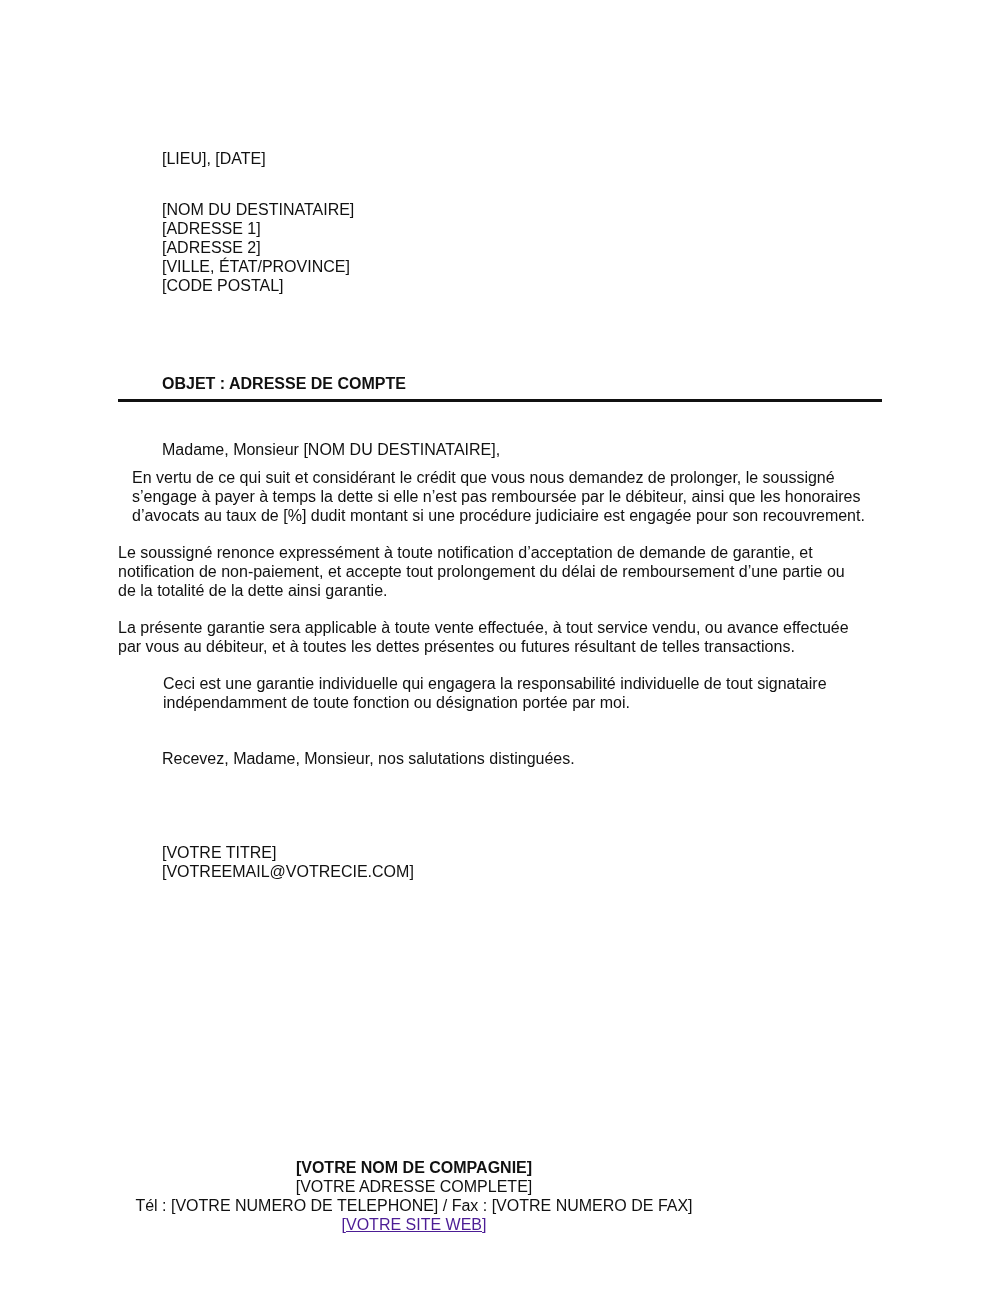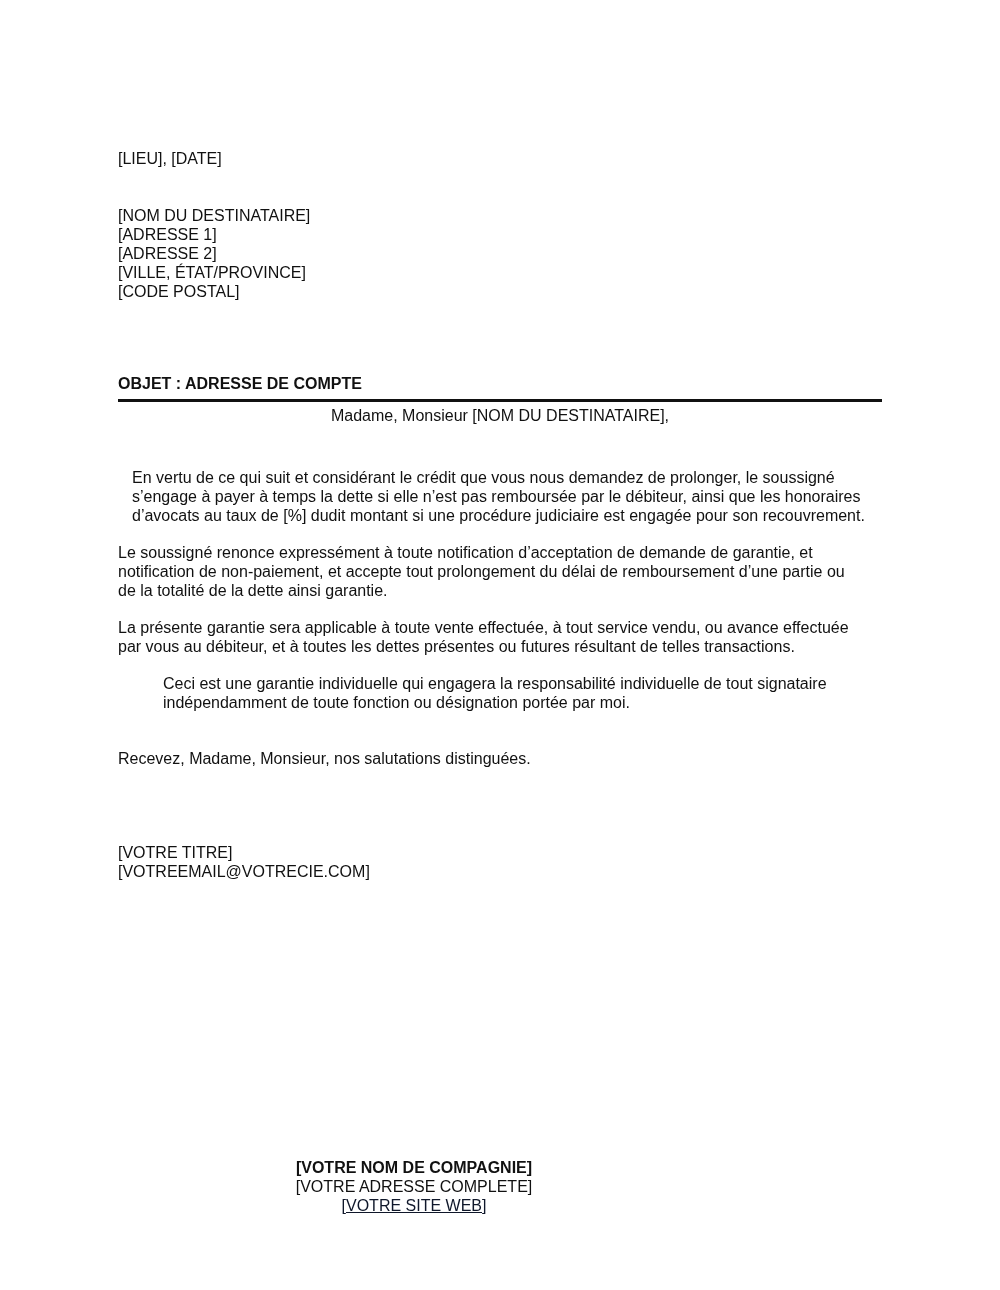--- a/index.html
+++ b/index.html
@@ -22,57 +22,57 @@
       top: 0;
       width: 1000px;
       height: 1290px;
     }
     .block {
       position: absolute;
       left: 118px;
       width: 764px;
       line-height: 19px;
     }
-    .line { display: block; white-space: nowrap; }
+    .line { display: block; white-space: nowrap; margin-left: 44px; }
     .date { top: 149px; }
-    .recipient { top: 206px; }
+    .recipient { top: 200px; }
     .subject {
       top: 374px;
       font-weight: bold;
     }
     .rule {
       position: absolute;
       left: 118px;
       top: 399px;
       width: 764px;
       height: 3px;
       background: #111111;
     }
-    .salutation { top: 406px; text-align: center; }
+    .salutation { top: 440px; }
     .para p {
       margin: 0;
       white-space: nowrap;
     }
     .p1 { top: 468px; margin-left: 14px; }
     .p2 { top: 543px; }
     .p3 { top: 618px; }
     .p4 { top: 674px; margin-left: 45px; }
     .closing { top: 749px; }
     .signature { top: 843px; }
     .footer {
       position: absolute;
       left: 0;
       top: 1158px;
       width: 828px;
       text-align: center;
       line-height: 19px;
     }
     .footer .company { font-weight: bold; }
     .footer a {
-      color: #0f172a;
+      color: #4c1d95;
       text-decoration: underline;
     }
   </style>
 </head>
 <body>
 
 <div class="page">
 
   <div class="block date">
     <span class="line">[LIEU], [DATE]</span>
@@ -123,16 +123,17 @@
   </div>
 
   <div class="block signature">
     <span class="line">[VOTRE TITRE]</span>
     <span class="line">[VOTREEMAIL@VOTRECIE.COM]</span>
   </div>
 
   <div class="footer">
     <div class="company">[VOTRE NOM DE COMPAGNIE]</div>
     <div>[VOTRE ADRESSE COMPLETE]</div>
+    <div>Tél : [VOTRE NUMERO DE TELEPHONE] / Fax : [VOTRE NUMERO DE FAX]</div>
     <div><a href="#">[VOTRE SITE WEB]</a></div>
   </div>
 
 </div>
 
 </body></html>

